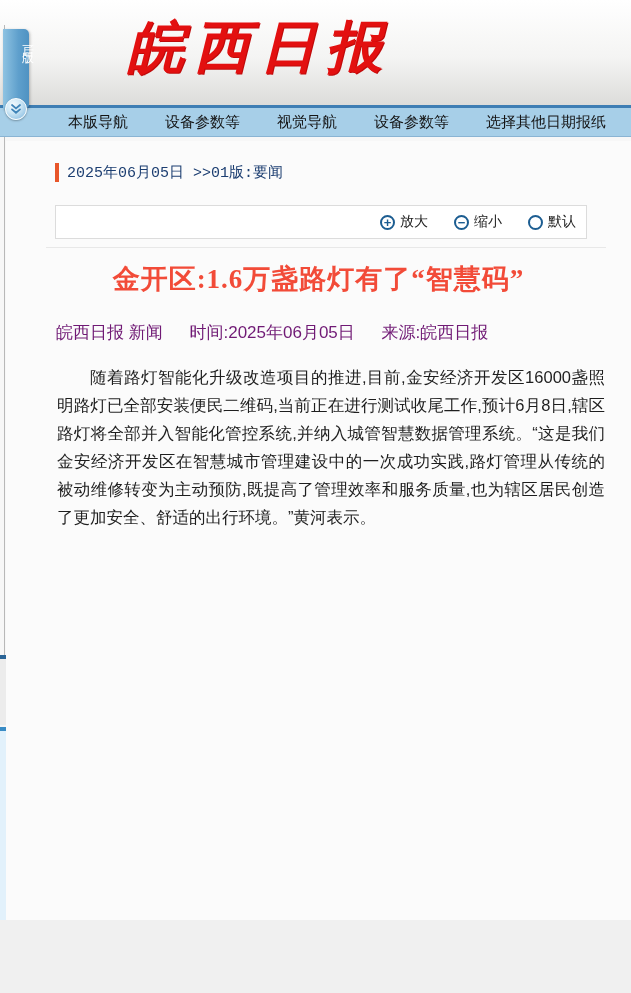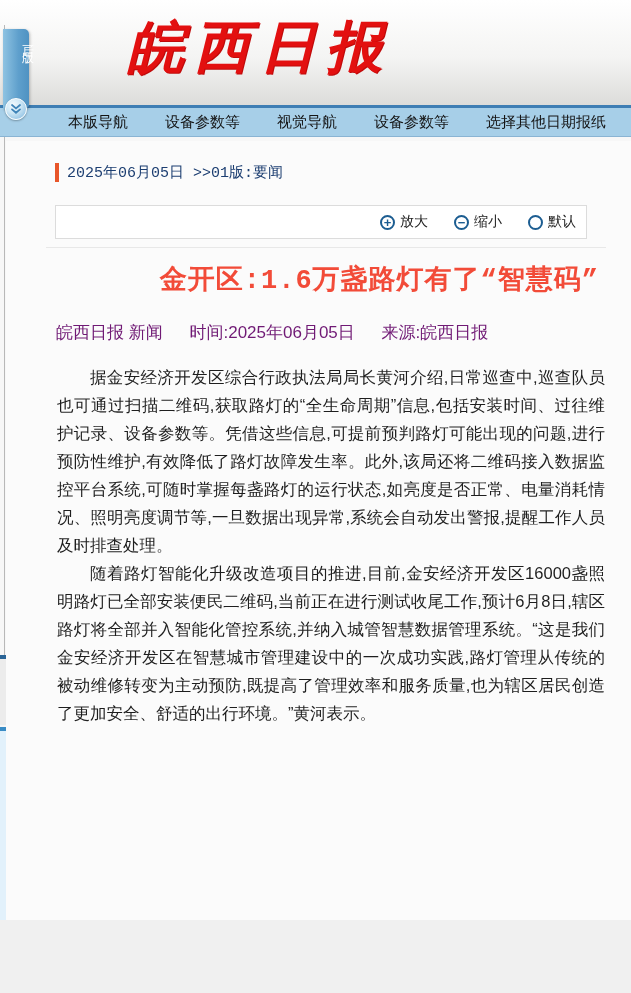--- a/index.html
+++ b/index.html
@@ -129,23 +129,23 @@
   .tool-icon {
     width: 15px; height: 15px; border-radius: 50%;
     border: 2px solid #1c5d91;
     color: #1c5d91;
     font-size: 13px; font-weight: bold; line-height: 11px;
     text-align: center;
     margin-right: 5px;
   }
 
   .article-title {
-    position: absolute; top: 120px; left: 20px; right: 32px;
-    text-align: right;
-    font-family: Liberation Mono, monospace;
+    position: absolute; top: 120px; left: 20px; right: 20px;
+    text-align: center;
+    font-family: Liberation Serif, serif;
     font-weight: bold;
     font-size: 27px;
     color: #f24b38;
     letter-spacing: 1px;
   }
 
   .byline {
     position: absolute; top: 180px; left: 50px;
     font-size: 17px; color: #701a75;
   }
@@ -232,21 +232,20 @@
 
     <h1 class="article-title">金开区:1.6万盏路灯有了“智慧码”</h1>
 
     <div class="byline">
       <span>皖西日报 新闻</span>
       <span>时间:2025年06月05日</span>
       <span>来源:皖西日报</span>
     </div>
 
     <div class="article-body">
-      <p>据金安经济开发区综合行政执法局局长黄河介绍,日常巡查中,巡查队员也可通过扫描二维码,获取路灯的“全生命周期”信息,包括安装时间、过往维护记录、设备参数等。凭借这些信息,可提前预判路灯可能出现的问题,进行预防性维护,有效降低了路灯故障发生率。此外,该局还将二维码接入数据监控平台系统,可随时掌握每盏路灯的运行状态,如亮度是否正常、电量消耗情况、照明亮度调节等,一旦数据出现异常,系统会自动发出警报,提醒工作人员及时排查处理。</p>
       <p>随着路灯智能化升级改造项目的推进,目前,金安经济开发区16000盏照明路灯已全部安装便民二维码,当前正在进行测试收尾工作,预计6月8日,辖区路灯将全部并入智能化管控系统,并纳入城管智慧数据管理系统。“这是我们金安经济开发区在智慧城市管理建设中的一次成功实践,路灯管理从传统的被动维修转变为主动预防,既提高了管理效率和服务质量,也为辖区居民创造了更加安全、舒适的出行环境。”黄河表示。</p>
     </div>
 
     <div class="footer-links">
       <span class="footer-link prev">上一篇</span>
       <span class="footer-link next">下一篇</span>
     </div>
 
   </div>
 </div>

